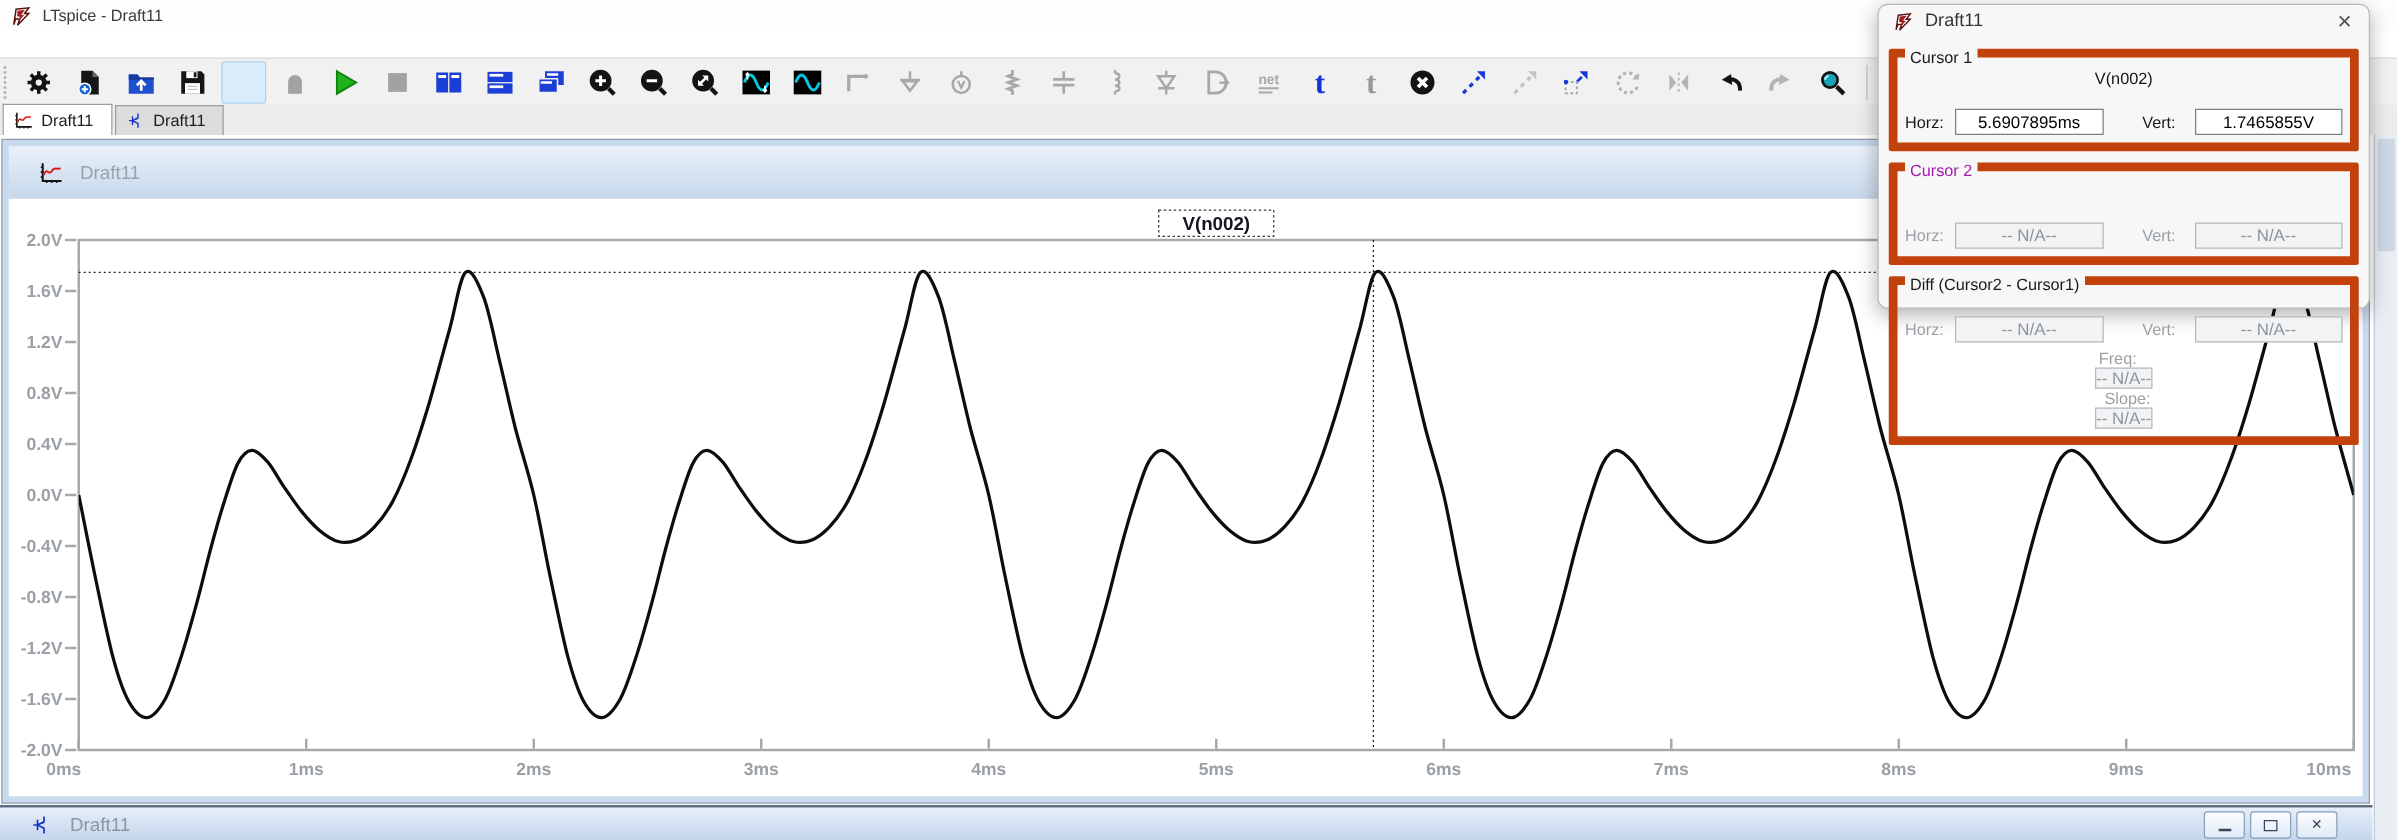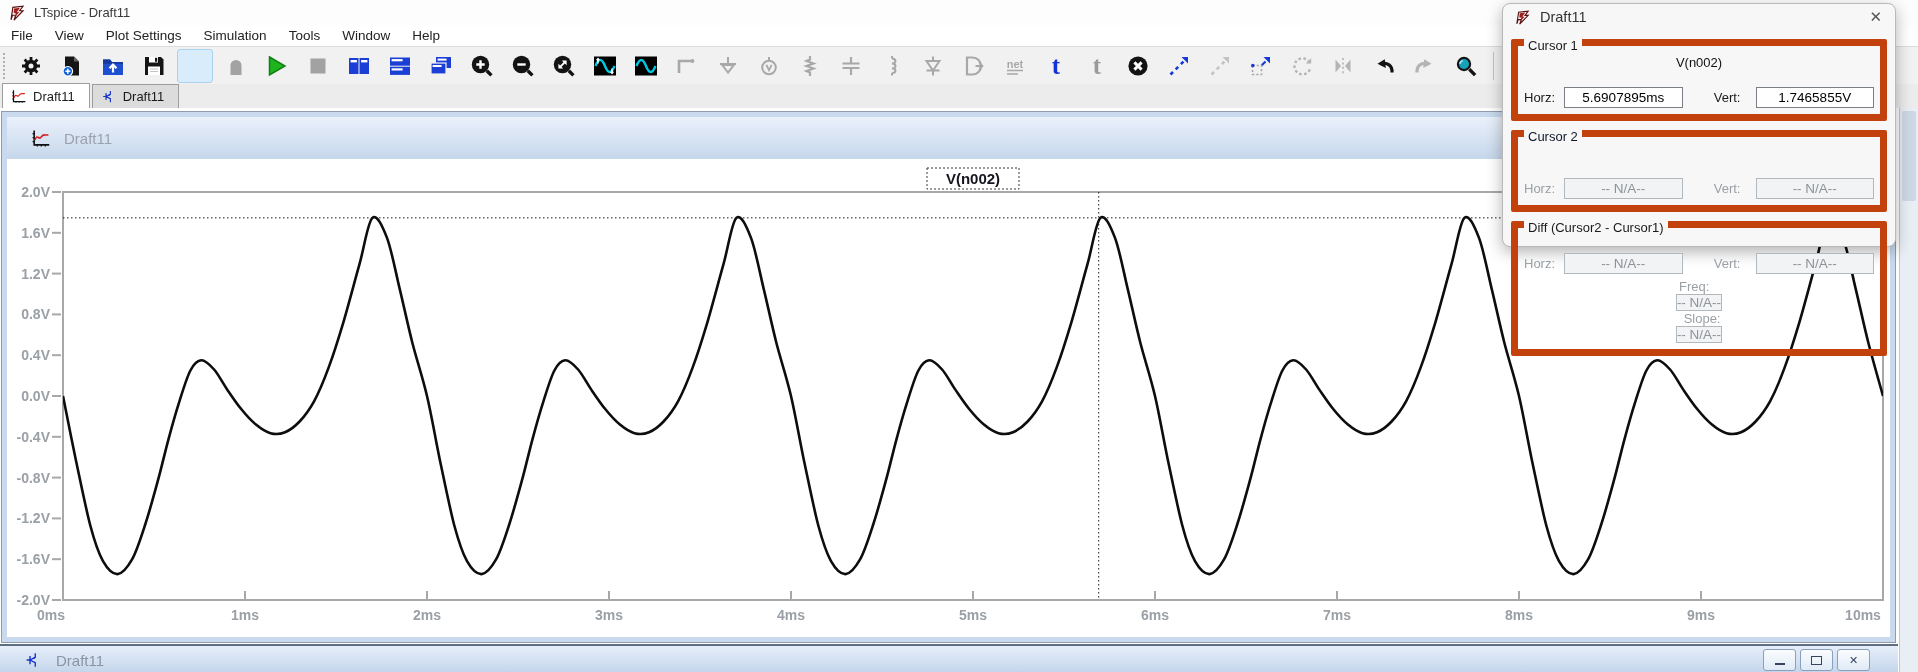--- a/index.html
+++ b/index.html
@@ -86,29 +86,20 @@
 <div id="screen">
 
   <div id="titlebar">
     <span class="logo"><svg viewBox="0 0 24 24" width="18" height="18">
           <path d="M4 21L6.5 4.5 20 3l-4.5 6H20L8 21.5l2.5-6.5H6z" fill="#fff" stroke="#5a1010" stroke-width="1.6"></path>
           <path d="M8 6l8-1-4 5.5 3 .5L8.5 18l2-5.5-3-.5z" fill="#a02020"></path>
         </svg></span>
     <span>LTspice - Draft11</span>
   </div>
 
-  <div id="menubar">
-      <span class="menu-item">File</span>
-      <span class="menu-item">View</span>
-      <span class="menu-item">Plot Settings</span>
-      <span class="menu-item">Simulation</span>
-      <span class="menu-item">Tools</span>
-      <span class="menu-item">Window</span>
-      <span class="menu-item">Help</span>
-    </div>
 
   <div id="toolbar">
     <span class="grip"></span>
   <span class="tb-btn">
         <svg viewBox="0 0 24 24">
           <circle cx="12" cy="12" r="6.3" fill="#131313"></circle>
           <circle cx="12" cy="12" r="2.5" fill="#f1f1f1"></circle>
           <path d="M12 3v4M12 17v4M3 12h4M17 12h4M5.6 5.6l2.9 2.9M15.5 15.5l2.9 2.9M18.4 5.6l-2.9 2.9M8.5 15.5l-2.9 2.9" stroke="#131313" stroke-width="2.8"></path>
         </svg>
       </span>
@@ -464,21 +455,21 @@
       <div class="trace-row">V(n002)</div>
       <div class="frow">
         <span class="flabel">Horz:</span>
         <span class="dfield">5.6907895ms</span>
         <span class="flabel second">Vert:</span>
         <span class="dfield">1.7465855V</span>
       </div>
     </div>
 
     <div class="dgroup disabled">
-      <span class="glabel" style="color:#0f172a">Cursor 2</span>
+      <span class="glabel" style="color:#a21caf">Cursor 2</span>
       <div class="blank-row"></div>
       <div class="frow">
         <span class="flabel">Horz:</span>
         <span class="dfield off">-- N/A--</span>
         <span class="flabel second">Vert:</span>
         <span class="dfield off">-- N/A--</span>
       </div>
     </div>
 
     <div class="dgroup disabled">

